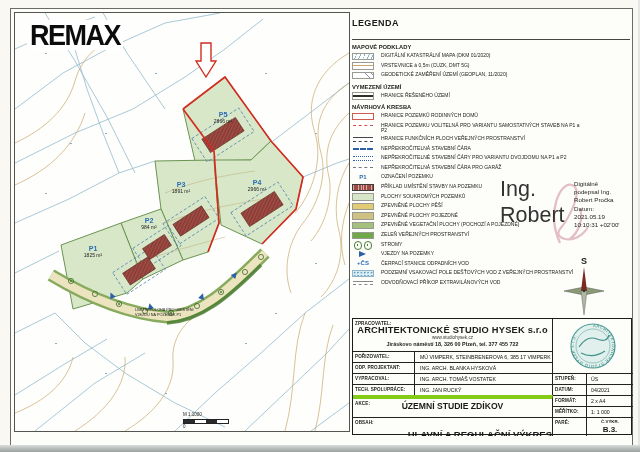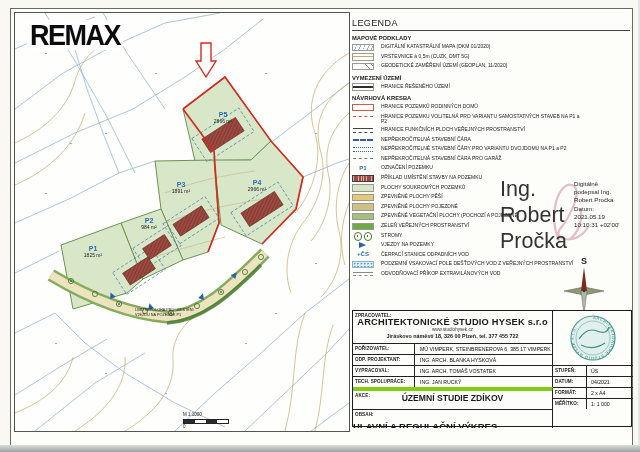--- a/index.html
+++ b/index.html
@@ -14,21 +14,21 @@
   .plot-label{position:absolute;text-align:center;line-height:1.1;width:40px}
   .plot-label .pid{display:block;color:#2b6cb3;font-weight:bold;font-size:7px}
   .plot-label .parea{display:block;color:#222;font-size:5px}
   .pl5{left:188px;top:98px}.pl4{left:222px;top:166px}.pl3{left:146px;top:168px}.pl2{left:114px;top:204px}.pl1{left:58px;top:232px}
   .map-note{position:absolute;left:120px;top:295px;width:62px;font-size:3.8px;line-height:1.25;color:#222}
   .map-scale{position:absolute;left:168px;top:399px;font-size:4.5px;color:#222;line-height:1.3}
   .sbar{margin-top:1px;height:3px;width:44px;border:0.5px solid #222;
         background:repeating-linear-gradient(90deg,#2a2a2a 0 11px,#fff 11px 22px)}
   
   .legend{position:absolute;left:352px;top:18px;width:278px}
-  .legend-title{font-size:9px;font-weight:normal;letter-spacing:.4px;border-bottom:1px solid #444;padding-bottom:2px;margin-bottom:0}
+  .legend-title{font-size:9px;font-weight:bold;letter-spacing:.4px;border-bottom:1px solid #444;padding-bottom:11px;margin-bottom:0}
   .lsec{font-size:5.8px;font-weight:bold;margin:4px 0 2.5px}
   .litem{display:flex;align-items:flex-start;margin-bottom:1.6px;min-height:8px}
   .ltxt{font-size:5px;line-height:1.12;color:#1c1c1c;padding-top:.5px;max-width:200px}
   .sw{position:relative;flex:none;width:22px;height:7.5px;margin-right:7px;border:0.5px solid #9a9a94;background:#fff;box-sizing:border-box}
   .sw::before,.sw::after{content:"";position:absolute;left:1px;right:1px}
   .sw-dkm{background:repeating-linear-gradient(115deg,#fff 0 3px,#8cb4c8 3px 3.8px)}
   .sw-contour{background:repeating-linear-gradient(180deg,#fff 0 2.2px,#c8a66c 2.2px 2.9px,#fff 2.9px 5.2px)}
   .sw-geo{background:repeating-linear-gradient(45deg,#fff 0 3.6px,#9b7fc0 3.6px 4.2px),repeating-linear-gradient(-45deg,rgba(0,0,0,0) 0 4.6px,#7fa8cc 4.6px 5.2px)}
   .sw-uzemi{background:linear-gradient(180deg,#fff 30%,#2f2f2b 30% 65%,#fff 65%)}
   .sw-red-line{border:1px solid #cf5a50}
@@ -52,39 +52,39 @@
   .signature{position:absolute;left:500px;top:177px;width:138px;height:92px}
   .signame{position:relative;font-size:21.5px;line-height:1.2;color:#333}
   .signame span{display:block}
   .sigdetails{position:absolute;left:74px;top:3px;width:62px;font-size:6.2px;line-height:1.32;color:#1f1f1f}
   .sigdetails span{display:block}
   .squiggle{position:absolute;left:30px;top:-8px}
   
   .compass{position:absolute;left:561px;top:256px;width:46px;text-align:center}
   .compass .cdir{font-size:9px;font-weight:bold;color:#222}
   
-  .tb{position:absolute;left:352px;top:310px;width:280px;height:117px;border:1.5px solid #1c1c1a;background:#fdfdfa;box-sizing:border-box}
+  .tb{position:absolute;left:352px;top:318px;width:280px;height:117px;border:1.5px solid #1c1c1a;background:#fdfdfa;box-sizing:border-box}
   .tb .cell{position:absolute;box-sizing:border-box;overflow:hidden}
   .tb .lab{font-size:4.6px;font-weight:bold;color:#222;letter-spacing:.1px}
   .tb .val{font-size:5.2px;color:#111}
   .tb-header{left:0;top:0;width:200px;height:32px;border-right:1px solid #222}
   .tb-header .lab{position:absolute;left:2px;top:2px}
   .co-name{margin-top:6px;text-align:center;font-size:9.3px;font-weight:bold;letter-spacing:.2px}
   .co-web{text-align:center;font-size:4.6px;color:#333}
   .co-addr{text-align:center;font-size:5.4px;font-weight:bold;margin-top:.5px}
   .rowc{left:0;width:200px;height:11px;border-top:1px solid #222;border-right:1px solid #222;display:flex}
   .rowc .lc{flex:none;width:62px;border-right:1px solid #222;padding:2px 0 0 2px;box-sizing:border-box}
   .rowc .vc{flex:1;padding:2.4px 0 0 5px}
   .r2{top:32px}.r3{top:43px}.r4{top:54px}.r5{top:65px}
   .akce{left:0;top:76px;width:200px;height:22px;border-top:4px solid #84cc16;border-right:1px solid #222}
   .akce .lab{position:absolute;left:2px;top:1.5px}
   .akce-t{margin-top:2.5px;text-align:center;font-size:8.6px;font-weight:bold;line-height:1.16}
   .obsah{left:0;top:98px;width:200px;height:19px;border-top:1px solid #222;border-right:1px solid #222}
   .obsah .lab{position:absolute;left:2px;top:2px}
-  .obsah-t{margin-top:11px;text-align:left;font-size:9.5px;font-weight:bold}
+  .obsah-t{margin-top:11px;text-align:right;font-size:9.5px;font-weight:bold}
   .stampcell{left:200px;top:0;width:80px;height:54px}
   .srow{left:200px;width:80px;height:11px;border-top:1px solid #222;display:flex}
   .srow .lc{flex:none;width:34px;border-right:1px solid #222;padding:2px 0 0 2px;box-sizing:border-box}
   .srow .vc{flex:1;padding:2.2px 0 0 4px}
   .s1{top:54px}.s2{top:65px}.s3{top:76px}.s4{top:87px}
   .s5{top:98px;height:19px}
   .s5 .lc{padding-top:2px}
   .cvykr{flex:1;text-align:center;padding-top:1px}
   .cvykr .small{display:block;font-size:4.4px;font-weight:bold}
   .cvykr .big{display:block;font-size:8px;font-weight:bold;margin-top:.5px}
@@ -383,21 +383,20 @@
       </div>
   </div>
 
   <div class="signature">
     <svg class="squiggle" width="72" height="88" viewBox="0 0 72 88">
       <path d="M30,74 C16,44 30,12 42,16 C54,20 40,48 30,60 C22,70 46,78 58,58 M50,40 C54,50 48,64 40,70" stroke="#dcaebc" stroke-width="2.2" fill="none" opacity="0.8"></path>
     </svg>
     <div class="signame">
       <span>Ing.</span>
       <span>Robert</span>
-      <span>Pročka</span>
     </div>
     <div class="sigdetails">
       <span>Digitálně</span>
       <span>podepsal Ing.</span>
       <span>Robert Pročka</span>
       <span>Datum:</span>
       <span>2021.05.19</span>
       <span>10:10:31 +02'00'</span>
     </div>
   </div>
@@ -470,17 +469,24 @@
       <div class="vc val">04/2021</div>
     </div>
     <div class="cell srow s3">
       <div class="lc lab">FORMÁT:</div>
       <div class="vc val">2 x A4</div>
     </div>
     <div class="cell srow s4">
       <div class="lc lab">MĚŘÍTKO:</div>
       <div class="vc val">1: 1 000</div>
     </div>
+    <div class="cell srow s5">
+      <div class="lc lab">PARÉ:</div>
+      <div class="cvykr">
+        <span class="small">Č.VÝKR.</span>
+        <span class="big">B.3.</span>
+      </div>
+    </div>
   </div>
 
   <div class="scan-right"></div>
   <div class="scan-bottom"></div>
 </div>
 
 </body></html>

